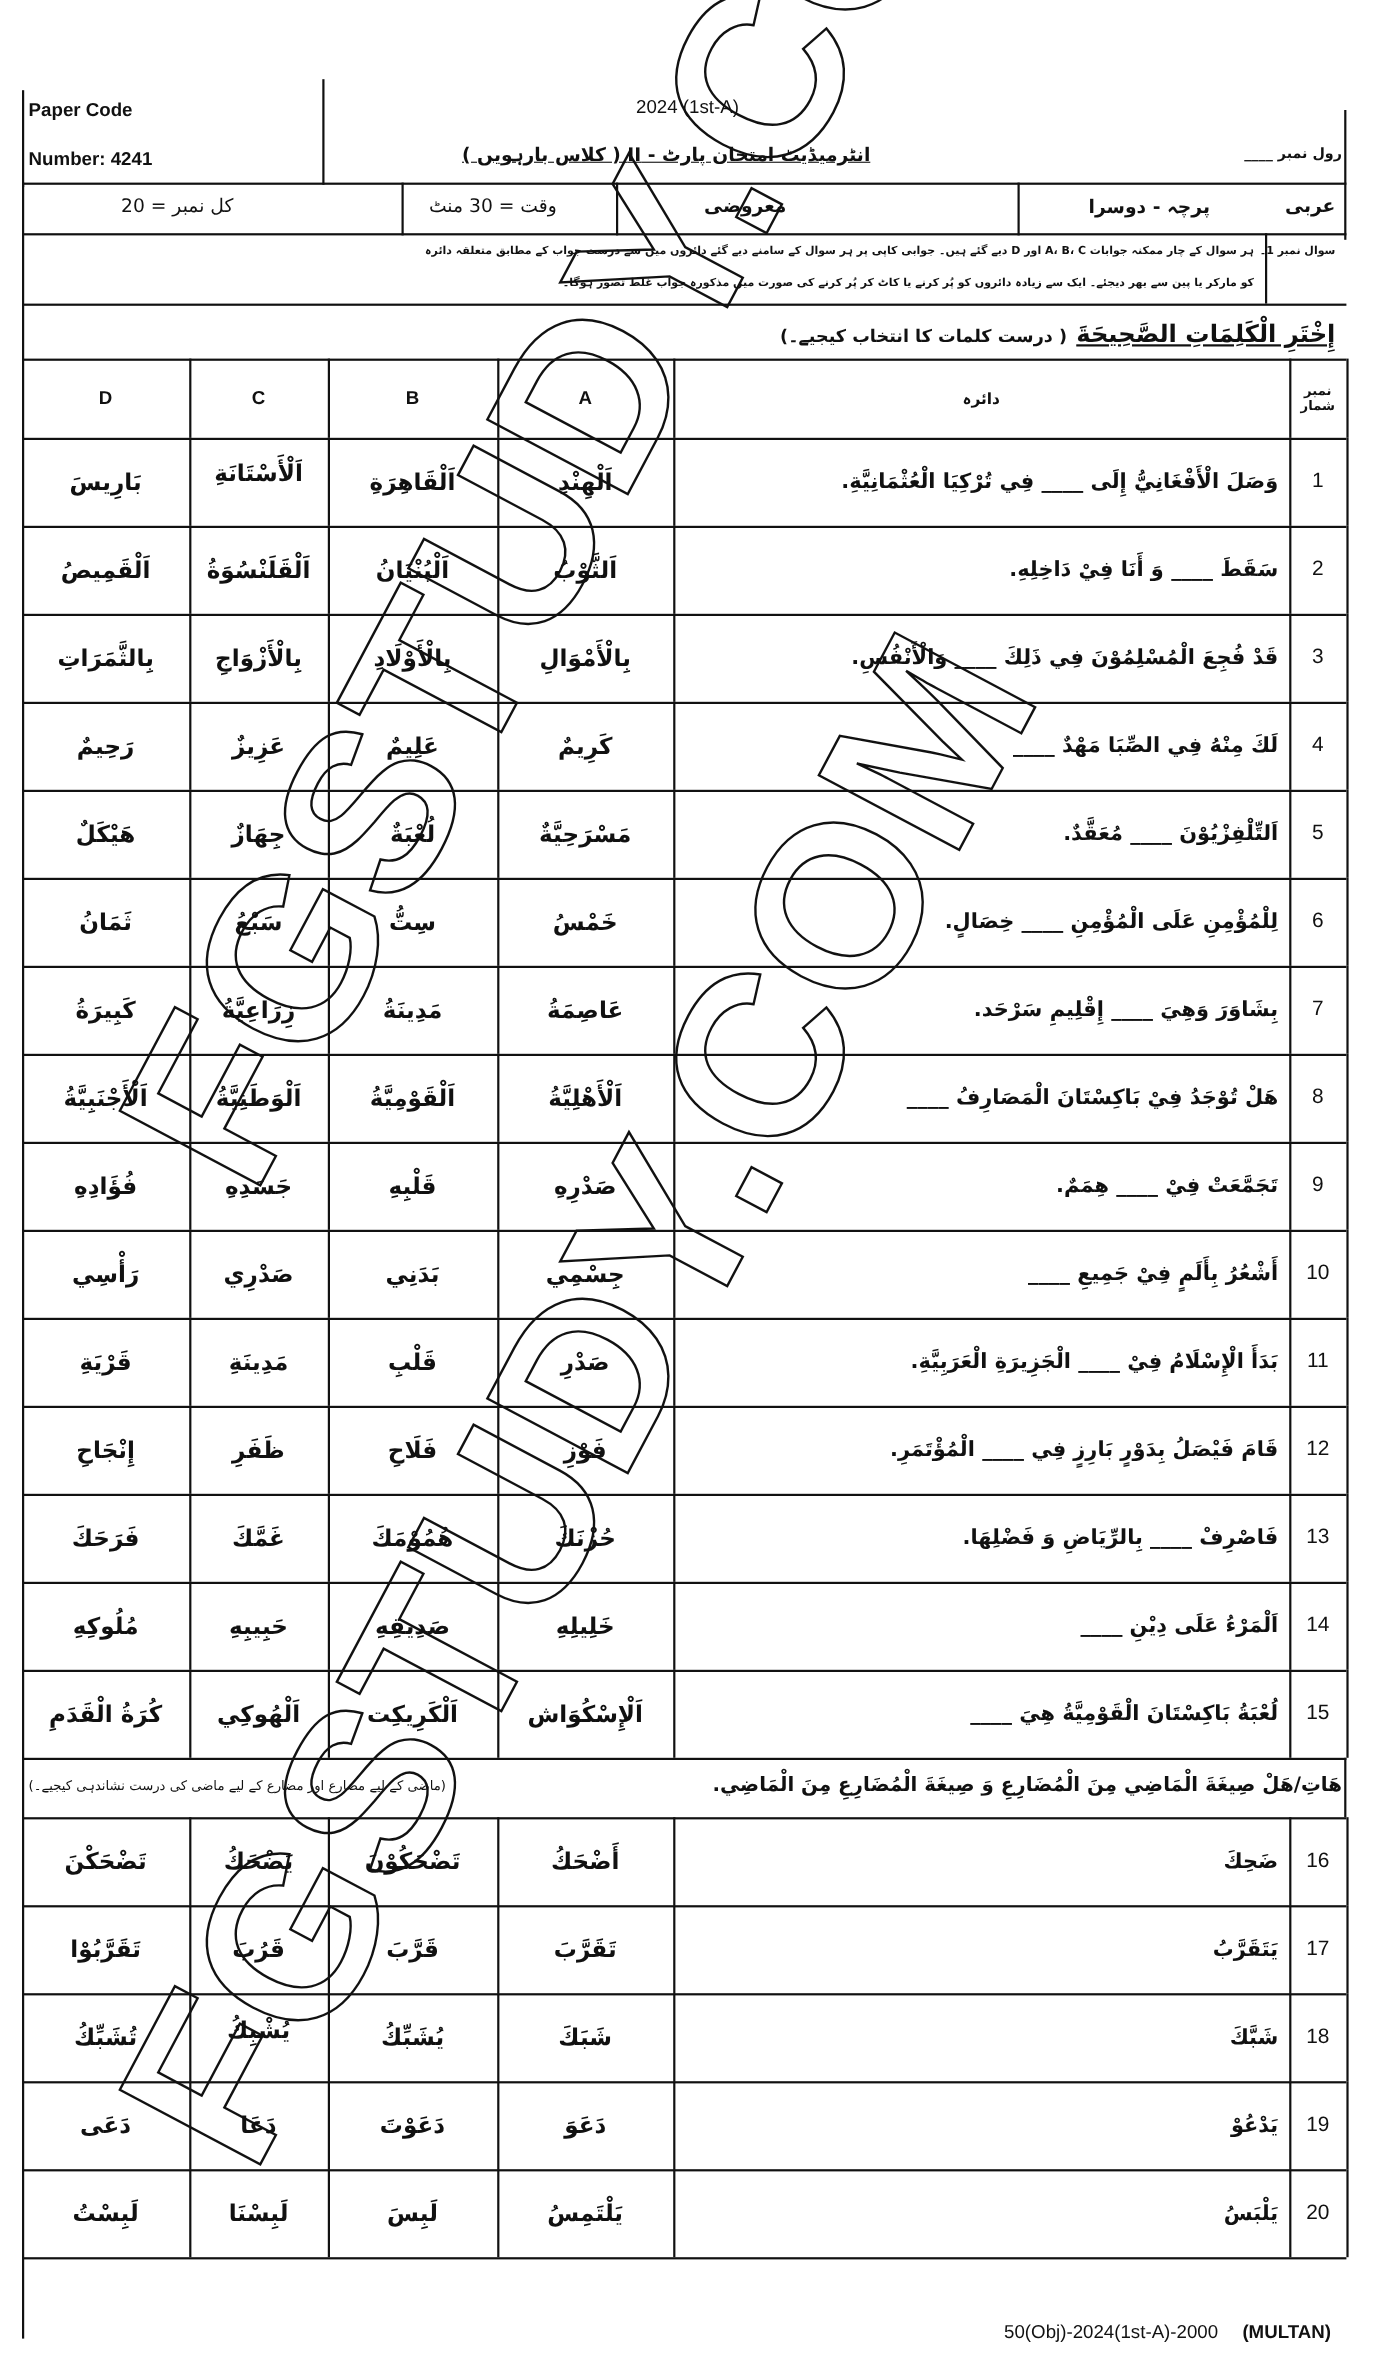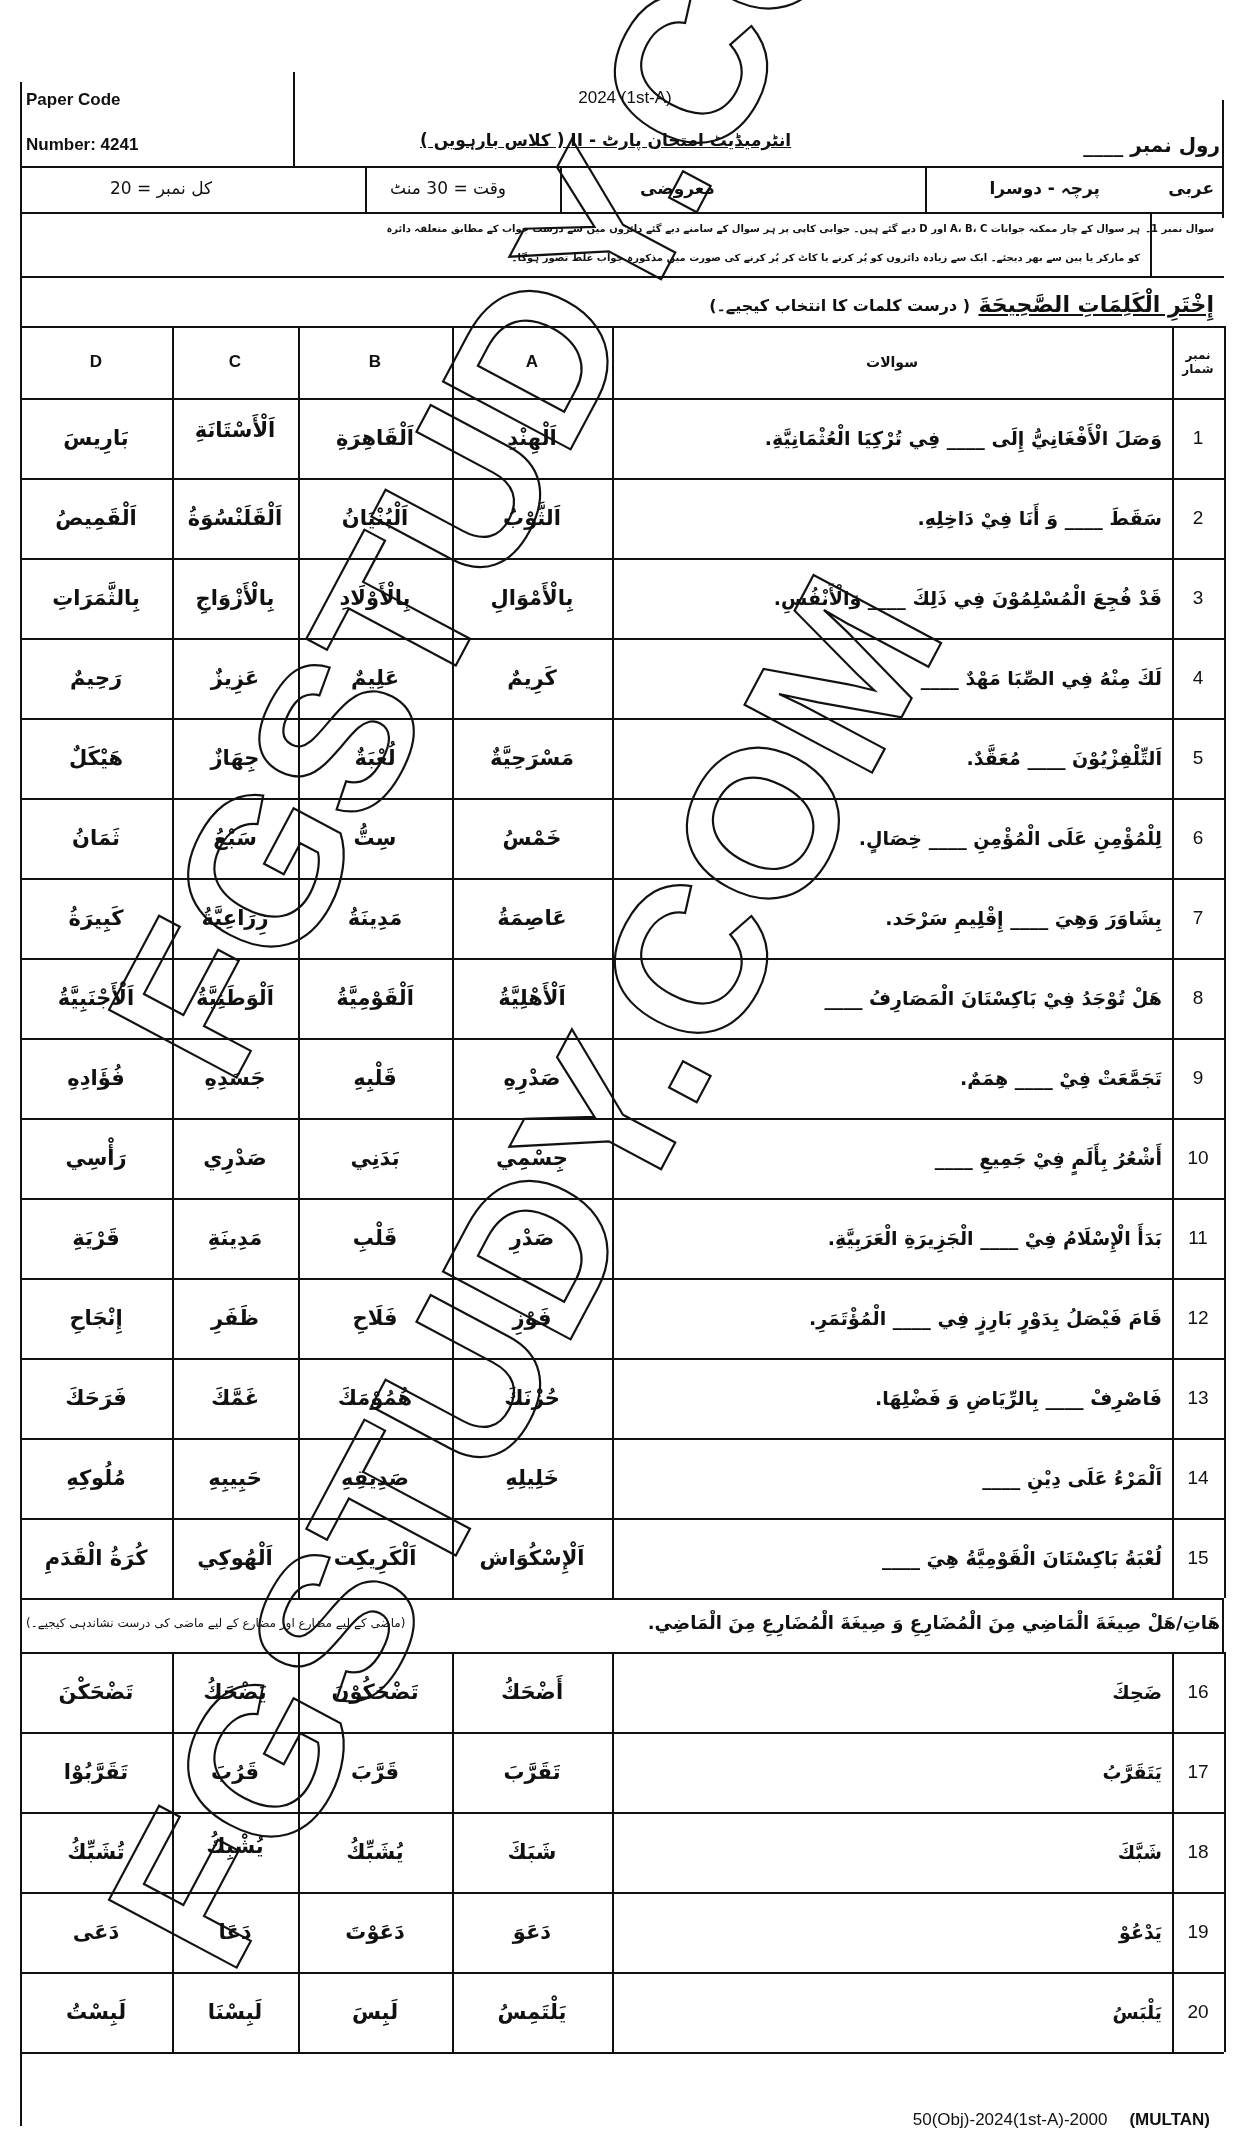--- a/index.html
+++ b/index.html
@@ -11,21 +11,21 @@
   .vline { position: absolute; width: 2px; background: #111; }
 
   .latin { font-family: "Liberation Sans", sans-serif; font-weight: 700; }
   .ar { font-family: "DejaVu Sans", sans-serif; direction: rtl; font-weight: 700; }
 
   
   .paper-code { left: 26px; top: 90px; font-size: 17px; }
   .paper-num { left: 26px; top: 135px; font-size: 17px; }
   .year { left: 0; width: 1250px; top: 88px; text-align: center; font-family: "Liberation Sans", sans-serif; font-size: 17px; font-weight: 400; }
   .exam-title { left: 420px; top: 130px; font-size: 17px; text-decoration: underline; }
-  .roll { right: 30px; top: 133px; font-size: 20px; }
+  .roll { right: 30px; top: 133px; font-size: 13px; }
   .h2 { top: 178px; font-size: 17px; }
 
   .instr { font-size: 10px; line-height: 30px; }
 
   
   .cell { position: absolute; display: flex; align-items: center; justify-content: center; text-align: center; }
   .opt { font-size: 21px; direction: rtl; font-weight: 700; }
   .qtext { font-size: 19px; direction: rtl; font-weight: 700; justify-content: flex-start; padding-right: 10px; }
   .qnum { font-family: "Liberation Sans", sans-serif; font-size: 19px; }
   .colhead { font-family: "Liberation Sans", sans-serif; font-weight: 700; font-size: 17px; }
@@ -74,21 +74,21 @@
     <div class="vline" style="left: 172px; top: 326px; height: 72px;"></div>
     <div class="vline" style="left: 298px; top: 326px; height: 72px;"></div>
     <div class="vline" style="left: 452px; top: 326px; height: 72px;"></div>
     <div class="vline" style="left: 612px; top: 326px; height: 72px;"></div>
     <div class="vline" style="left: 1172px; top: 326px; height: 72px;"></div>
     <div class="vline" style="left: 1224px; top: 326px; height: 72px;"></div>
     <div class="cell colhead" style="left: 20px; top: 326px; width: 152px; height: 72px;">D</div>
     <div class="cell colhead" style="left: 172px; top: 326px; width: 126px; height: 72px;">C</div>
     <div class="cell colhead" style="left: 298px; top: 326px; width: 154px; height: 72px;">B</div>
     <div class="cell colhead" style="left: 452px; top: 326px; width: 160px; height: 72px;">A</div>
-    <div class="cell ar" style="left: 612px; top: 326px; width: 560px; height: 72px; font-size: 14px;">سوالات</div>
+    <div class="cell ar" style="left: 612px; top: 326px; width: 560px; height: 72px; font-size: 14px;">دائرہ</div>
     <div class="cell ar" style="left: 1172px; top: 326px; width: 52px; height: 72px; font-size: 12px;">نمبر شمار</div>
     <div class="hline" style="left: 20px; top: 398px; width: 1204px;"></div>
     <div style="position: absolute; left: 20px; top: 398px; width: 1204px; height: 80px;"></div>
     <div class="vline" style="left: 172px; top: 398px; height: 80px;"></div>
     <div class="vline" style="left: 298px; top: 398px; height: 80px;"></div>
     <div class="vline" style="left: 452px; top: 398px; height: 80px;"></div>
     <div class="vline" style="left: 612px; top: 398px; height: 80px;"></div>
     <div class="vline" style="left: 1172px; top: 398px; height: 80px;"></div>
     <div class="vline" style="left: 1224px; top: 398px; height: 80px;"></div>
     <div class="cell opt" style="left: 20px; top: 398px; width: 152px; height: 80px;">بَارِيسَ</div>

